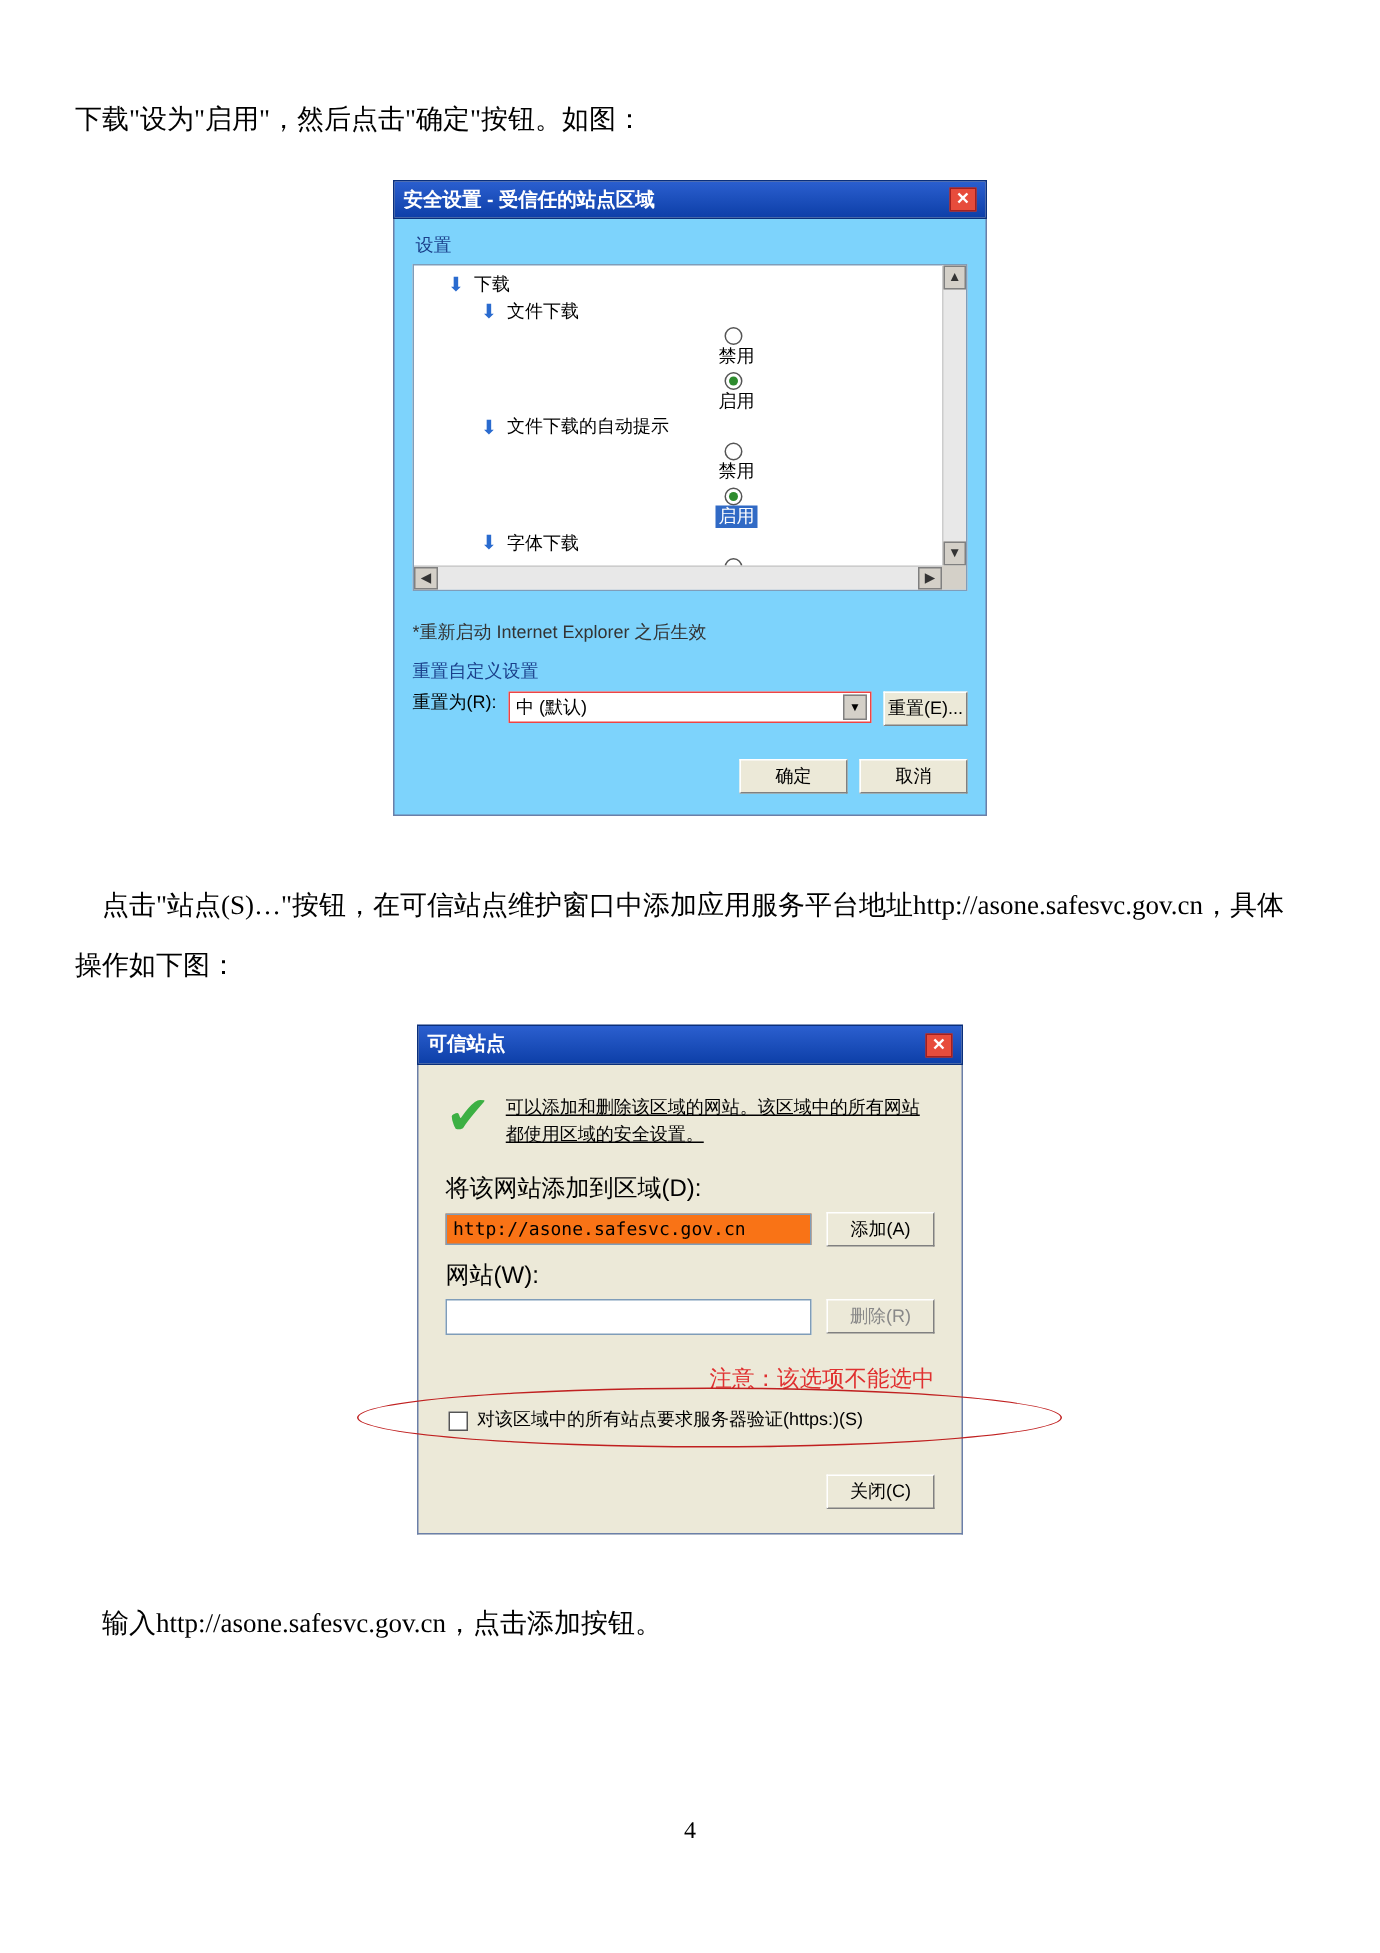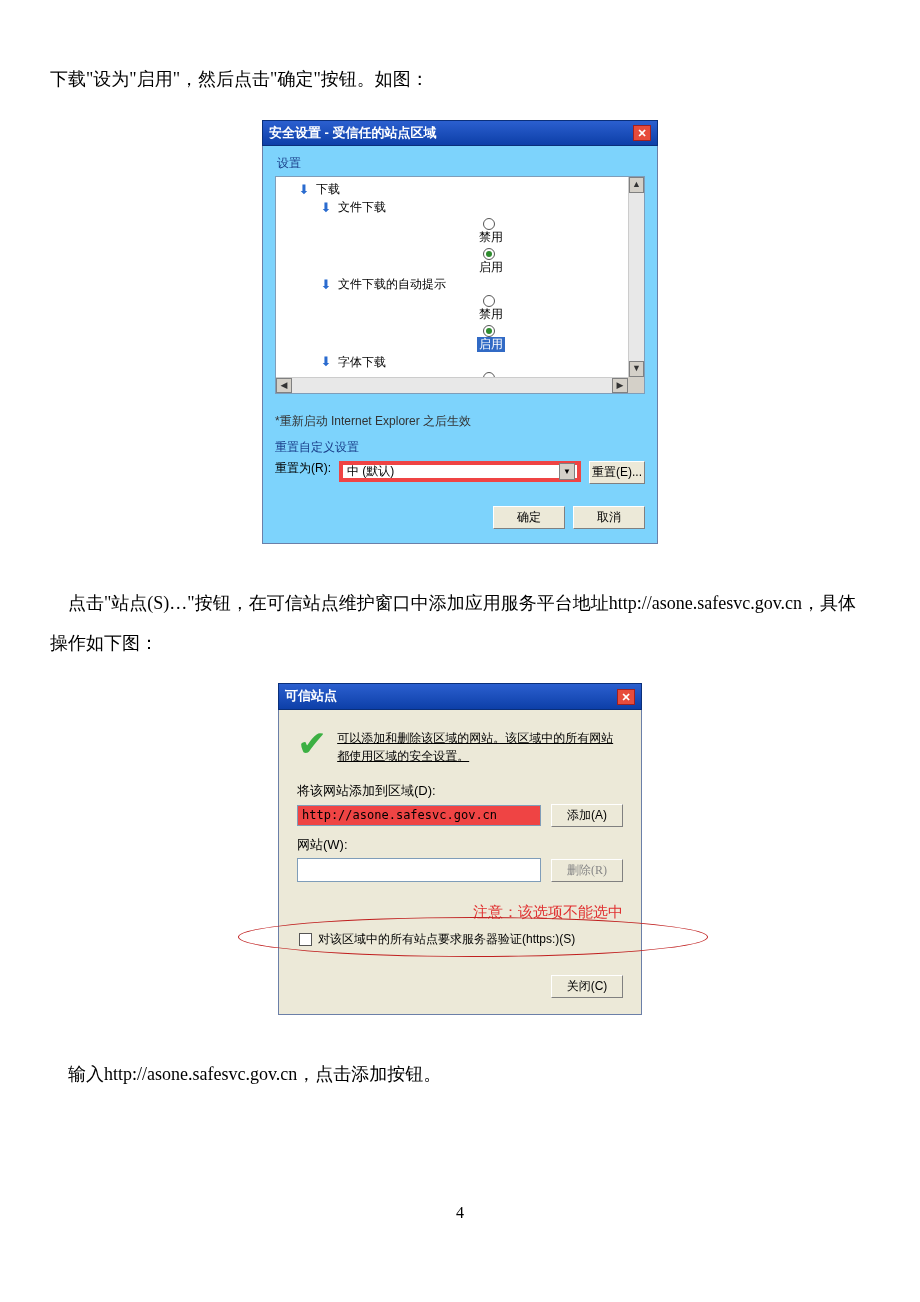--- a/index.html
+++ b/index.html
@@ -26,34 +26,34 @@
 .selected-txt { background: #316ac5; color: #fff; padding: 0 2px; }
 .vscroll { position: absolute; right: 0; top: 0; bottom: 16px; width: 16px; background: #e8e8e8; border-left: 1px solid #ccc; }
 .sbtn { height: 16px; background: #d4d0c8; border: 1px solid #808080; display: flex; align-items: center; justify-content: center; font-size: 9px; color: #333; }
 .hscroll { position: absolute; left: 0; right: 16px; bottom: 0; height: 16px; background: #e8e8e8; border-top: 1px solid #ccc; display: flex; }
 .hsbtn { width: 16px; background: #d4d0c8; border: 1px solid #808080; display: flex; align-items: center; justify-content: center; font-size: 9px; color: #333; }
 .htrack { flex: 1; }
 .corner { position: absolute; right: 0; bottom: 0; width: 16px; height: 16px; background: #d4d0c8; }
 .legend-section { margin-top: 20px; font-size: 12px; color: #333; }
 .reset-label { color: #1a3f8a; font-size: 12px; margin-top: 10px; margin-bottom: 6px; }
 .reset-row { display: flex; align-items: flex-start; gap: 8px; font-size: 12px; }
-.winselect { flex: 1; border: 4px solid #ef4444; background: #fff; height: 21px; display: flex; align-items: center; justify-content: space-between; padding: 0 2px 0 4px; }
+.winselect { flex: 1; border: 1px solid #ef4444; background: #fff; height: 21px; display: flex; align-items: center; justify-content: space-between; padding: 0 2px 0 4px; }
 .winselect-arrow { width: 16px; height: 17px; background: #d4d0c8; border: 1px solid #808080; display: flex; align-items: center; justify-content: center; font-size: 8px; }
 .winbtn { background: #ece9d8; border: 1px solid #808080; border-top-color: #fff; border-left-color: #fff; padding: 2px 2px; font-size: 12px; cursor: pointer; font-family: inherit; }
 .winbtn.disabled { color: #888; }
 .okcancel { display: flex; justify-content: flex-end; gap: 8px; margin-top: 22px; }
 .okcancel .winbtn { min-width: 72px; }
 
 .dlg2body { background: #ece9d8; border: 1px solid #6b7fa8; border-top: none; padding: 16px 18px 16px; }
 .checkmark-icon { color: #3cb043; font-size: 36px; line-height: 1; }
 .toprow { display: flex; gap: 10px; align-items: flex-start; margin-bottom: 18px; }
 .toprow-txt { flex: 1; font-size: 12px; line-height: 1.5; padding-top: 3px; text-decoration: underline; }
-.field-label { font-size: 13px; margin-bottom: 4px; }
+.field-label { font-size: 16px; margin-bottom: 4px; }
 .input-row { display: flex; gap: 10px; align-items: center; margin-bottom: 10px; }
-.wininput { flex: 1; border: 1px solid #7f9db9; background: #ef4444; height: 21px; padding: 0 4px; font-size: 12px; font-family: "SimSun", monospace; display: flex; align-items: center; }
+.wininput { flex: 1; border: 1px solid #7f9db9; background: #f97316; height: 21px; padding: 0 4px; font-size: 12px; font-family: "SimSun", monospace; display: flex; align-items: center; }
 .listbox { border: 1px solid #7f9db9; background: #fff; height: 24px; }
 .redwarn { color: #e03030; font-size: 15px; text-align: right; margin: 20px 0 6px; }
 .chkrow { display: flex; align-items: center; font-size: 12px; padding: 4px 2px; }
 .wincheck { width: 13px; height: 13px; border: 1px solid #555; background: #fff; margin-right: 6px; }
 .close-row { display: flex; justify-content: flex-end; margin-top: 24px; }
 .ellipse { position: absolute; border: 1px solid #c02020; border-radius: 50%; pointer-events: none; }
 .ell1 { width: 470px; height: 40px; left: -40px; bottom: 58px; }
 .pagenum { text-align: center; font-size: 16px; margin-top: 100px; }
 </style>
 </head>
@@ -165,21 +165,21 @@
     <div class="field-label">将该网站添加到区域(D):</div>
     <div class="input-row">
       <div class="wininput">
           <span>http://asone.safesvc.gov.cn</span>
         </div>
       <button class="winbtn" style="min-width:72px;">添加(A)</button>
     </div>
     <div class="field-label">网站(W):</div>
     <div class="input-row">
       <div class="listbox" style="flex:1;"></div>
-      <button class="winbtn disabled" style="min-width:72px;font-family:Liberation Serif, serif;">删除(R)</button>
+      <button class="winbtn disabled" style="min-width:72px;">删除(R)</button>
     </div>
     <div class="redwarn">注意：该选项不能选中</div>
     <div class="chkrow">
       <span class="wincheck"></span>
       <span>对该区域中的所有站点要求服务器验证(https:)(S)</span>
     </div>
     <div class="close-row">
       <button class="winbtn" style="min-width:72px;">关闭(C)</button>
     </div>
   </div>

